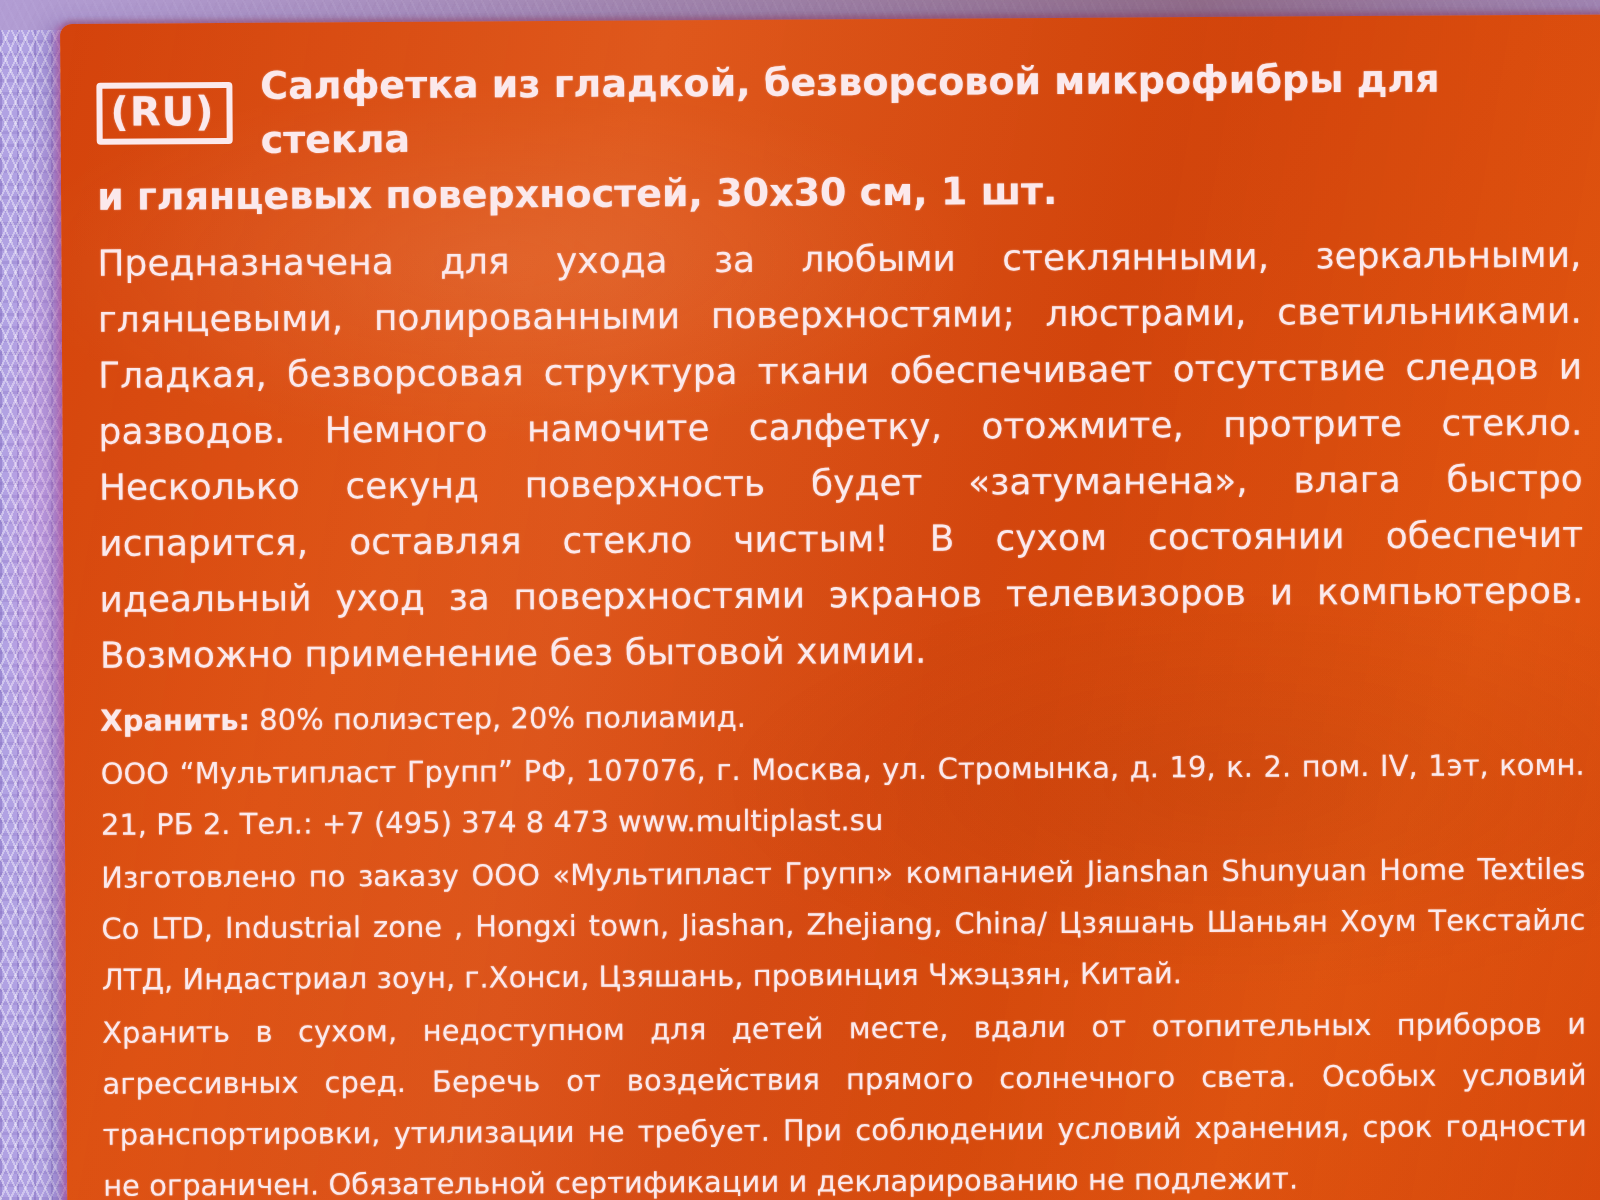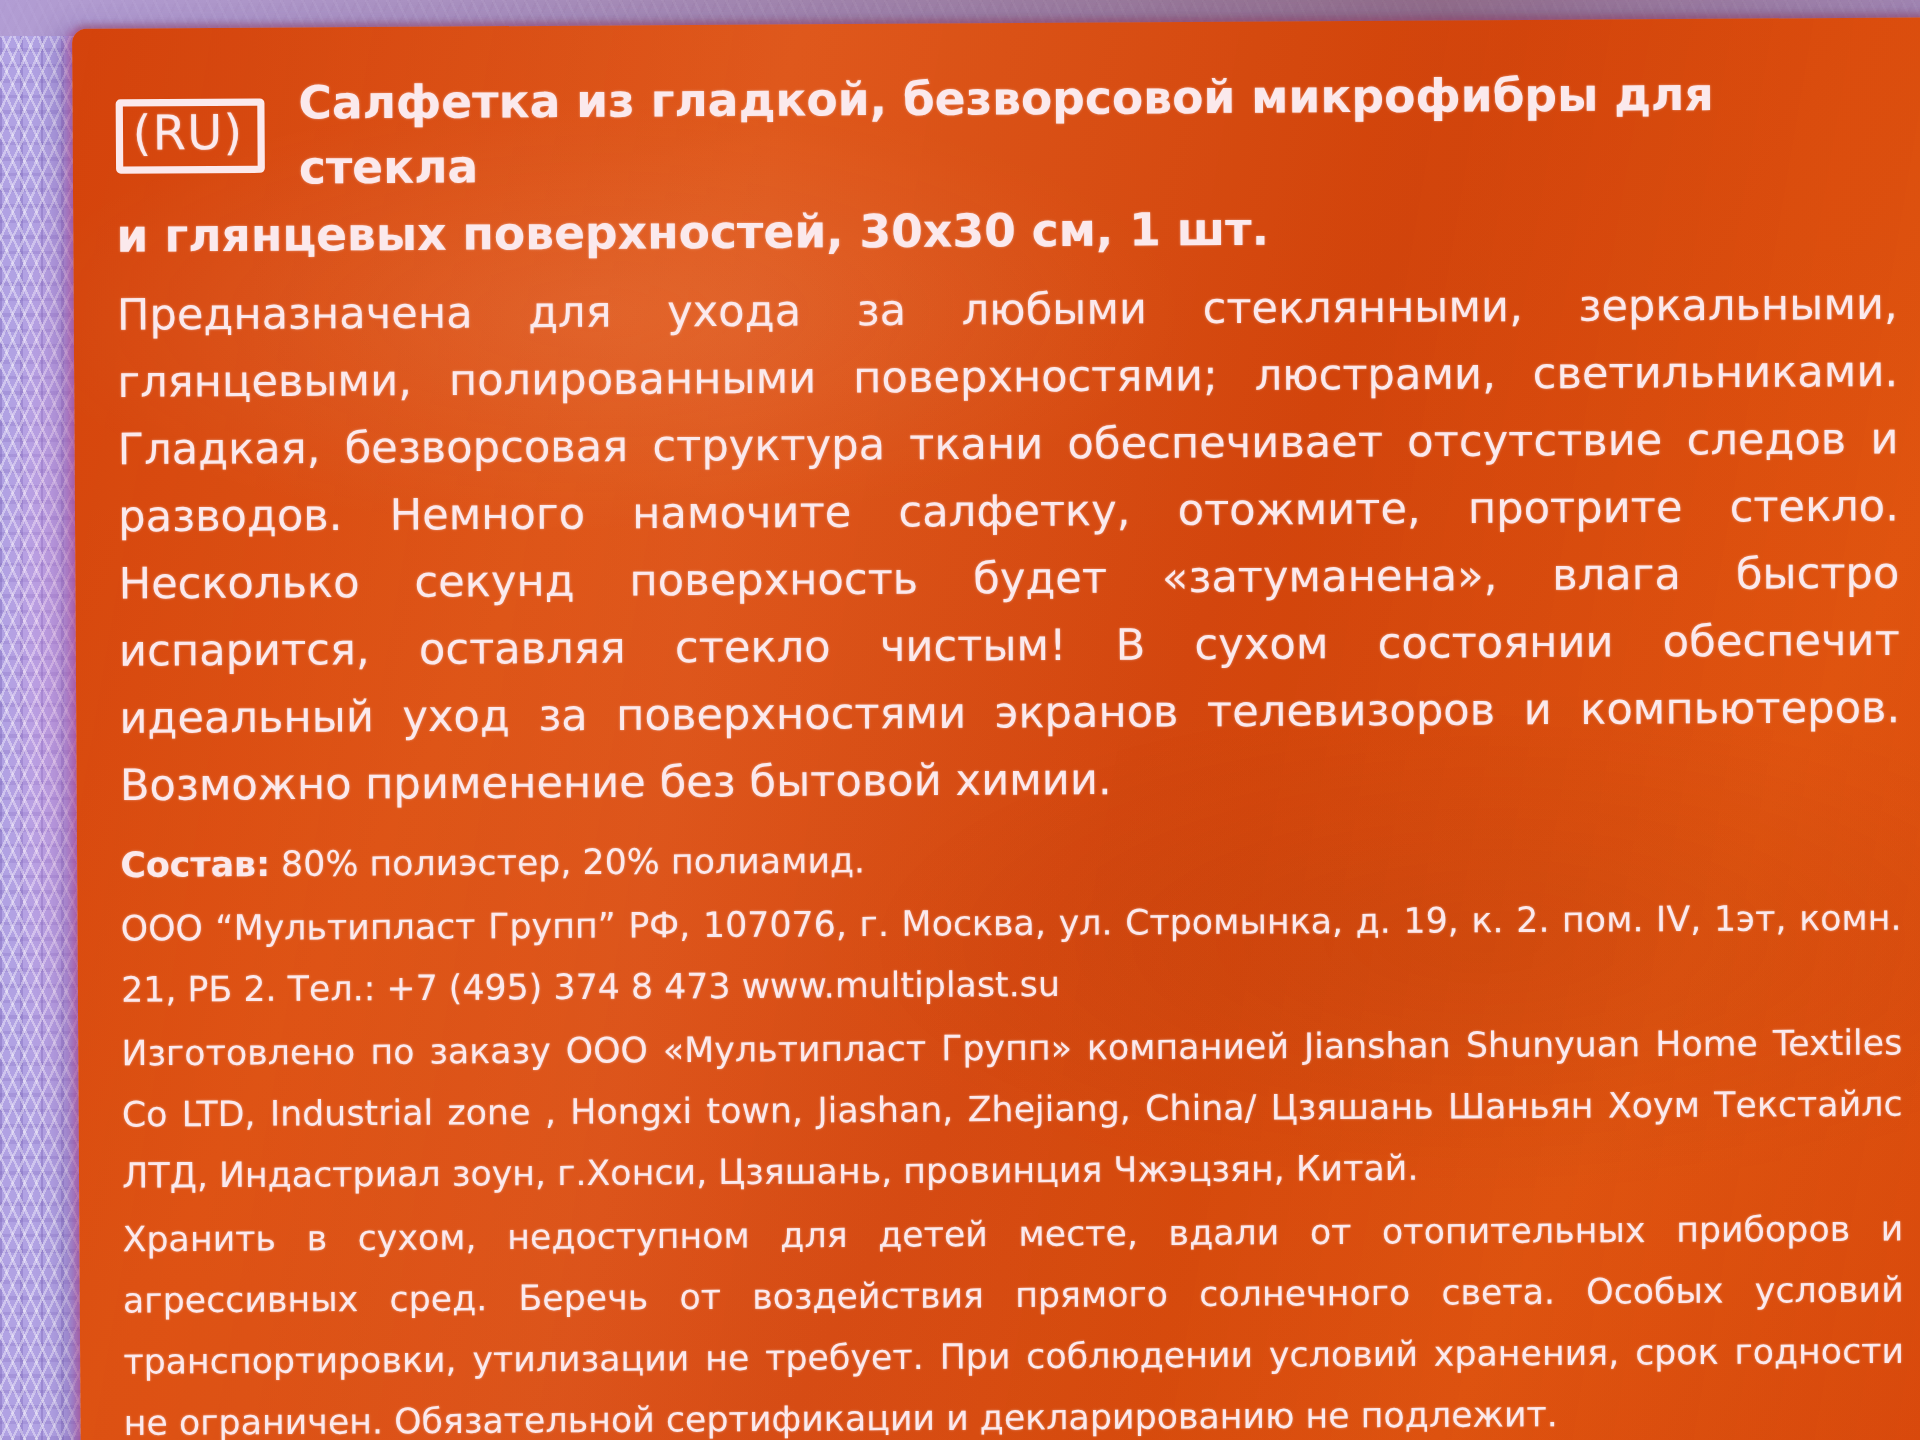--- a/index.html
+++ b/index.html
@@ -78,21 +78,21 @@
   .header-row {
     display: flex;
     align-items: center;
   }
   .ru-badge {
     flex: 0 0 auto;
     border: 6px solid #fbe9ec;
     border-radius: 4px;
     padding: 1px 12px 5px 8px;
     font-size: 40px;
-    font-weight: normal;
+    font-weight: bold;
     letter-spacing: 1px;
     line-height: 1.1;
   }
   .title-line1 {
     margin-left: 28px;
     font-size: 38px;
     font-weight: bold;
     line-height: 54px;
   }
   .title-line2 {
@@ -135,21 +135,21 @@
 
     <div class="header-row">
       <span class="ru-badge">(RU)</span>
       <span class="title-line1">Салфетка из гладкой, безворсовой микрофибры для стекла</span>
     </div>
     <div class="title-line2">и глянцевых поверхностей, 30х30 см, 1 шт.</div>
 
     <div class="description">Предназначена для ухода за любыми стеклянными, зеркальными, глянцевыми, полированными поверхностями; люстрами, светильниками. Гладкая, безворсовая структура ткани обеспечивает отсутствие следов и разводов. Немного намочите салфетку, отожмите, протрите стекло. Несколько секунд поверхность будет «затуманена», влага быстро испарится, оставляя стекло чистым! В сухом состоянии обеспечит идеальный уход за поверхностями экранов телевизоров и компьютеров. Возможно применение без бытовой химии.</div>
 
     <div class="small-text composition">
-      <span class="bold">Состав:</span><span> 80% полиэстер, 20% полиамид.</span>
+      <span class="bold">Хранить:</span><span> 80% полиэстер, 20% полиамид.</span>
     </div>
 
     <div class="small-text address">ООО “Мультипласт Групп”  РФ, 107076, г. Москва, ул. Стромынка, д. 19, к. 2. пом. IV, 1эт, комн. 21, РБ 2. Тел.: +7 (495) 374 8 473  www.multiplast.su</div>
 
     <div class="small-text made-by">Изготовлено по заказу ООО «Мультипласт Групп» компанией Jianshan Shunyuan Home Textiles Co LTD, Industrial zone , Hongxi town, Jiashan, Zhejiang, China/ Цзяшань Шаньян Хоум Текстайлс ЛТД, Индастриал зоун, г.Хонси, Цзяшань, провинция Чжэцзян, Китай.</div>
 
     <div class="small-text storage">Хранить в сухом, недоступном для детей месте, вдали от отопительных приборов и агрессивных сред. Беречь от воздействия прямого солнечного света. Особых условий транспортировки, утилизации не требует. При соблюдении условий хранения, срок годности не ограничен. Обязательной сертификации и декларированию не подлежит.</div>
 
   </div>
 </div>

